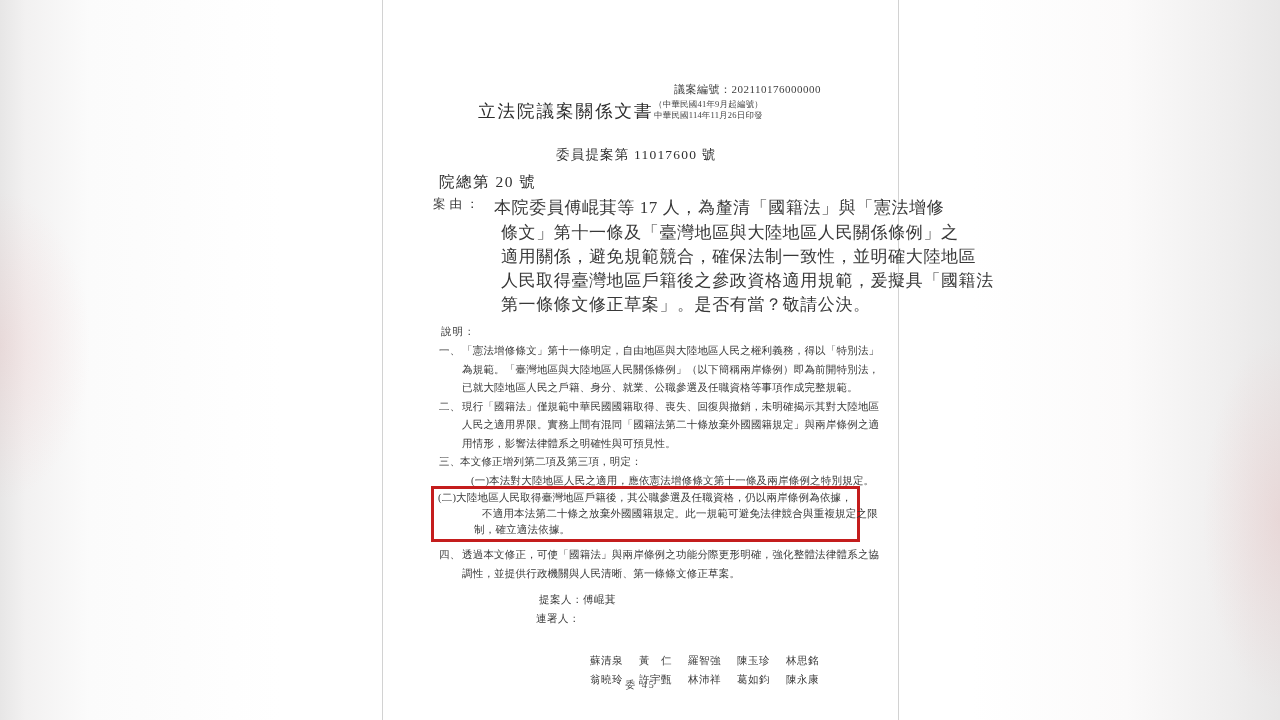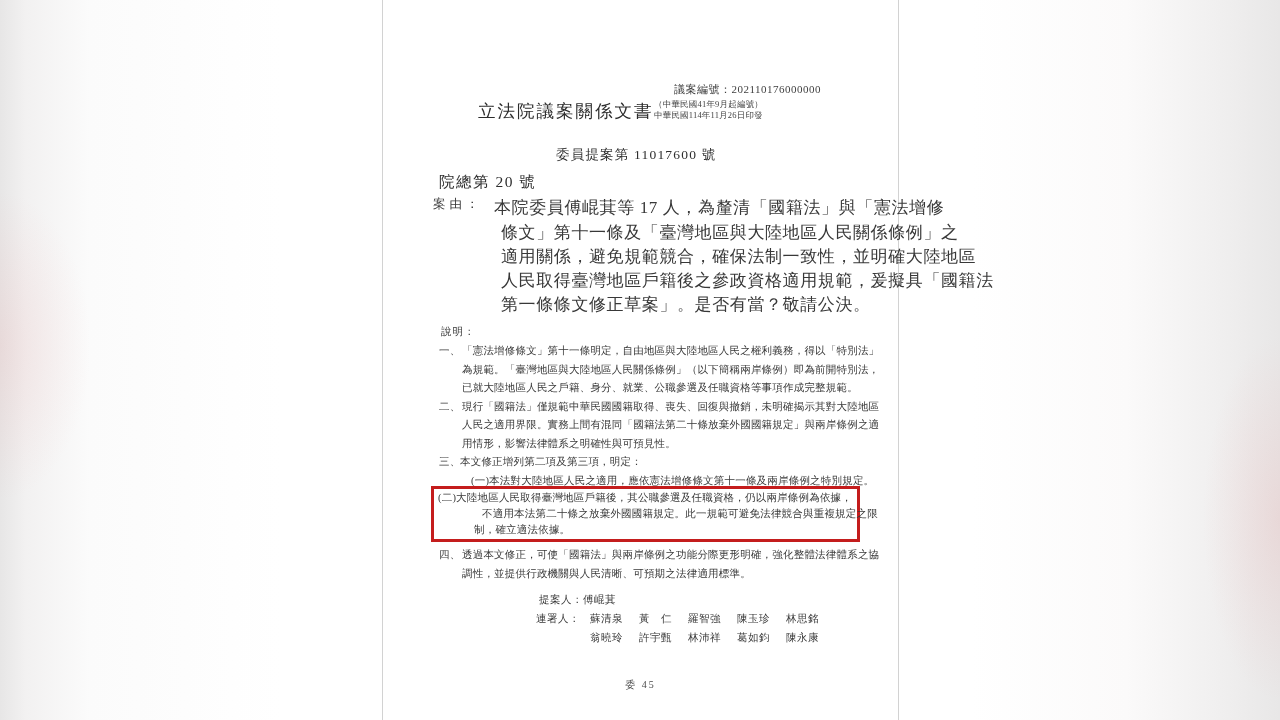--- a/index.html
+++ b/index.html
@@ -49,21 +49,21 @@
     width: 429px; height: 56px;
     border: 3px solid #c41d1d;
     background: transparent;
   }
   .hl { position: absolute; white-space: nowrap; font-size: 10.5px; letter-spacing: 0.2px; line-height: 1.25; }
 
   .sig { font-size: 10.5px; letter-spacing: 0.5px; text-align: right; }
   .sig-label { left: 153px; }
   .prop-row { left: 156px; }
   .sig-row { left: 191px; }
-  .sig-name { display: inline-block; width: 49px; }
+  .sig-name { display: inline-block; width: 49px; margin-top: 42px; }
 
   .footer { top: 679px; left: 0; width: 100%; text-align: center; font-size: 10px; letter-spacing: 2px; color: #4a4a4a; }
 </style>
 </head>
 <body>
 
 <div class="page">
 
   <div class="ln bill-no">議案編號：202110176000000</div>
 
@@ -100,21 +100,21 @@
   <div class="ln expl sub1" style="top:474px">(一)本法對大陸地區人民之適用，應依憲法增修條文第十一條及兩岸條例之特別規定。</div>
 
   <div class="highlight-box">
     <div class="hl" style="top:2px;left:4px">(二)大陸地區人民取得臺灣地區戶籍後，其公職參選及任職資格，仍以兩岸條例為依據，</div>
     <div class="hl" style="top:18px;left:48px">不適用本法第二十條之放棄外國國籍規定。此一規範可避免法律競合與重複規定之限</div>
     <div class="hl" style="top:34px;left:40px">制，確立適法依據。</div>
   </div>
 
   <div class="ln expl marker" style="top:548px">四、</div>
   <div class="ln expl itext" style="top:548px">透過本文修正，可使「國籍法」與兩岸條例之功能分際更形明確，強化整體法律體系之協</div>
-  <div class="ln expl itext" style="top:567px">調性，並提供行政機關與人民清晰、可預期之法律適用標準。</div>
+  <div class="ln expl itext" style="top:567px">調性，並提供行政機關與人民清晰、第一條條文修正草案。</div>
 
   <div class="ln sig prop-row" style="top:593px">
     <span>提案人：</span><span>傅崐萁</span>
   </div>
   <div class="ln sig sig-label" style="top:612px">連署人：</div>
   <div class="ln sig sig-row" style="top:612px">
     <span class="sig-name">蘇清泉</span><span class="sig-name">黃　仁</span><span class="sig-name">羅智強</span><span class="sig-name">陳玉珍</span><span class="sig-name">林思銘</span>
   </div>
   <div class="ln sig sig-row" style="top:631px">
     <span class="sig-name">翁曉玲</span><span class="sig-name">許宇甄</span><span class="sig-name">林沛祥</span><span class="sig-name">葛如鈞</span><span class="sig-name">陳永康</span>

